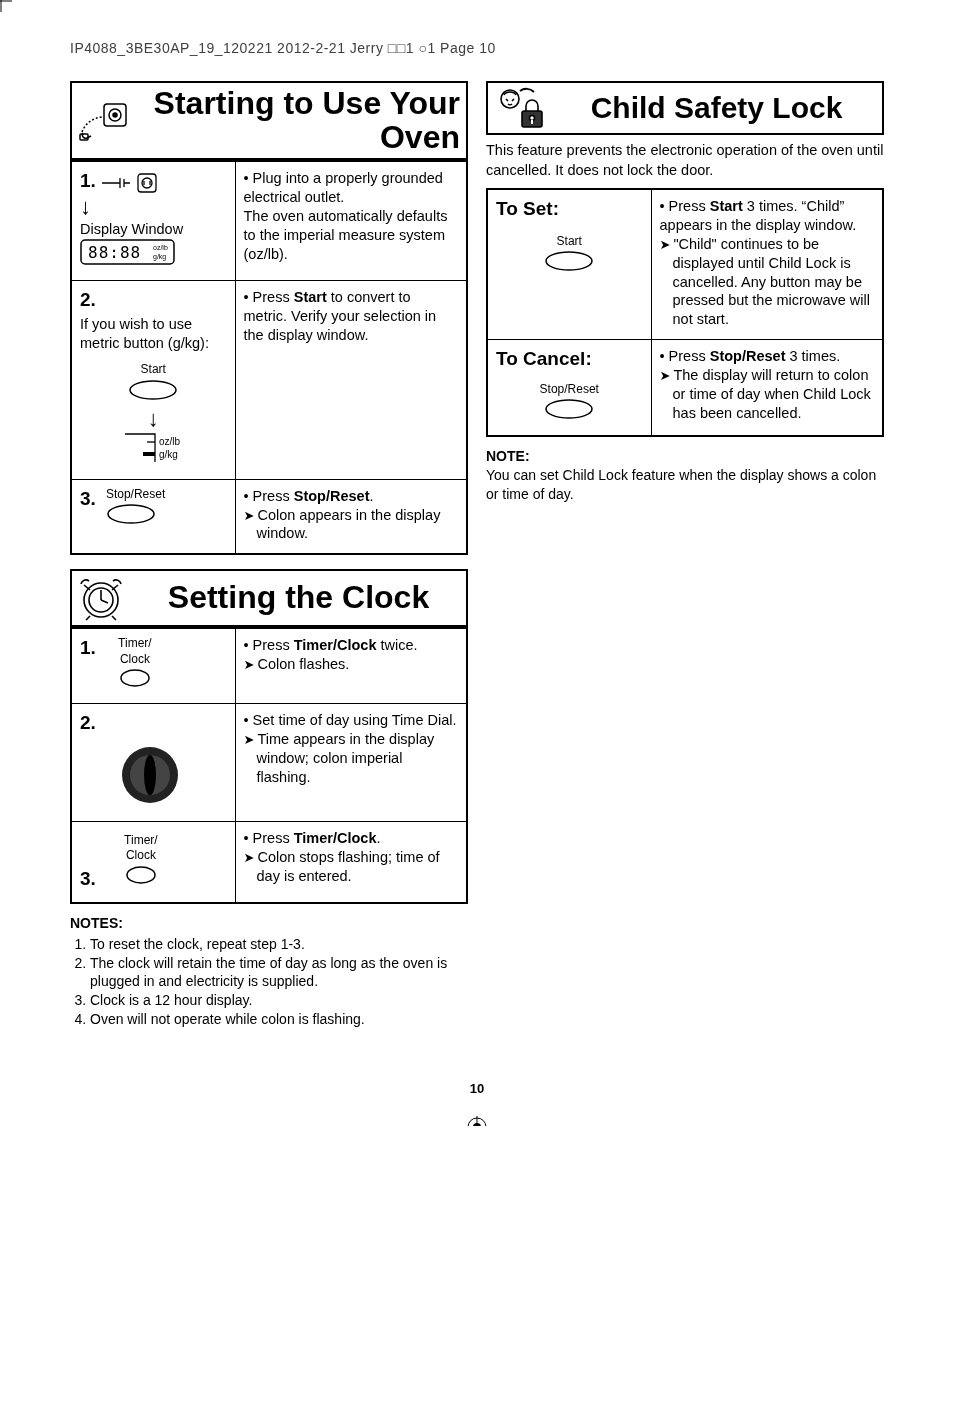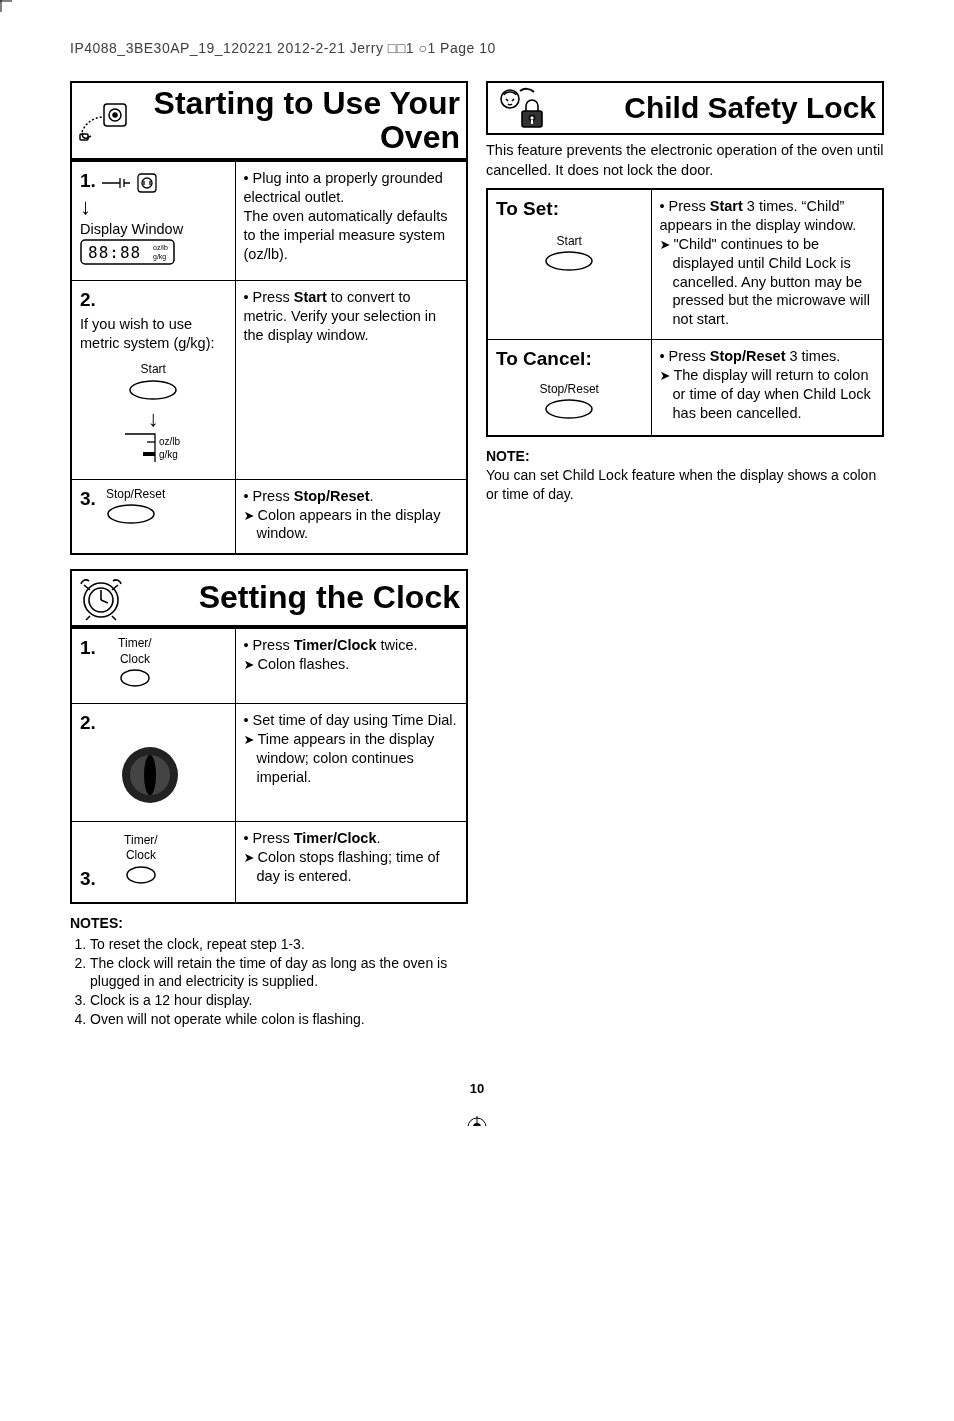--- a/index.html
+++ b/index.html
@@ -2,21 +2,21 @@
 <html><head>
 <meta charset="utf-8">
 <style>
 body{margin:0;background:#fff;font-family:Helvetica,Arial,sans-serif;color:#000;display:flex;justify-content:center}
 .page{width:954px;padding:40px 70px 30px 70px;box-sizing:border-box;position:relative}
 .header-line{font-size:14px;letter-spacing:.5px;margin-bottom:25px;color:#404040}
 .content{display:flex;gap:18px}
 .col{flex:1;min-width:0}
 .sec-title{border:2.5px solid #000;padding:4px 6px 4px 6px;display:flex;align-items:center;gap:8px;margin-top:0}
 .sec-title h1{margin:0;font-size:32px;font-weight:800;line-height:1.05;text-align:right;flex:1}
-.sec-title h1.left{text-align:right}
+.sec-title h1.left{text-align:center}
 .icon-blob{width:55px;height:46px;flex:none;display:flex;align-items:center;justify-content:center}
 .icon-blob svg{width:100%;height:100%}
 .intro{font-size:14.5px;line-height:1.35;margin:6px 0 8px}
 table.steps{width:100%;border-collapse:collapse;border:2.5px solid #000;table-layout:fixed}
 table.steps td{border:1px solid #000;padding:7px 8px 10px;vertical-align:top;font-size:14.5px;line-height:1.3}
 table.steps td:first-child{width:37%}
 td.cell b.num{font-size:19px;font-weight:800}
 .lbl{font-size:14.5px}
 .arrow-down{font-size:22px;line-height:1;margin:2px 0}
 .btn{display:inline-block}
@@ -89,21 +89,21 @@
                   </svg>
             </div>
           </td>
           <td class="cell" style="white-space:pre-line">• Plug into a properly grounded electrical outlet.
 The oven automatically defaults to the imperial measure system (oz/lb).</td>
         </tr>
 
         <tr>
           <td class="cell">
             <b class="num">2.</b>
-            <div class="lbl" style="margin-top:2px">If you wish to use metric system (g/kg):</div>
+            <div class="lbl" style="margin-top:2px">If you wish to use metric button (g/kg):</div>
             <div style="text-align:center;margin-top:10px">
               <div class="cap">Start</div>
               <span class="btn"><svg width="50" height="22">
                       <ellipse cx="25" cy="11" rx="23" ry="9" fill="none" stroke="#000" stroke-width="1.5"></ellipse>
                     </svg></span>
               <div class="arrow-down">↓</div>
               <span><svg width="60" height="32" viewBox="0 0 60 32">
                       <path d="M2 2h30v28" fill="none" stroke="#000" stroke-width="1.3"></path>
                       <line x1="24" y1="10" x2="32" y2="10" stroke="#000" stroke-width="1.3"></line>
                       <line x1="20" y1="22" x2="32" y2="22" stroke="#000" stroke-width="4"></line>
@@ -181,21 +181,21 @@
                       <text x="6" y="30" font-size="9" fill="#fff">Time/</text>
                       <text x="6" y="40" font-size="9" fill="#fff">Weight</text>
                       <text x="100" y="30" font-size="9" fill="#fff">Sensor</text>
                       <text x="104" y="40" font-size="9" fill="#fff">Menu</text>
                     </g>
                   </svg>
             </div>
           </td>
           <td class="cell">
             <div>• Set time of day using Time Dial.</div>
-            <div class="sub arw">Time appears in the display window; colon continues imperial.</div>
+            <div class="sub arw">Time appears in the display window; colon imperial flashing.</div>
           </td>
         </tr>
         <tr>
           <td class="cell">
             <b class="num">3.</b>
             <div style="margin:4px 0 0 24px;text-align:center;display:inline-block">
               <div class="cap" style="white-space:pre">Timer/
 Clock</div>
               <span class="btn"><svg width="34" height="20">
                       <ellipse cx="17" cy="10" rx="14" ry="8" fill="none" stroke="#000" stroke-width="1.5"></ellipse>

